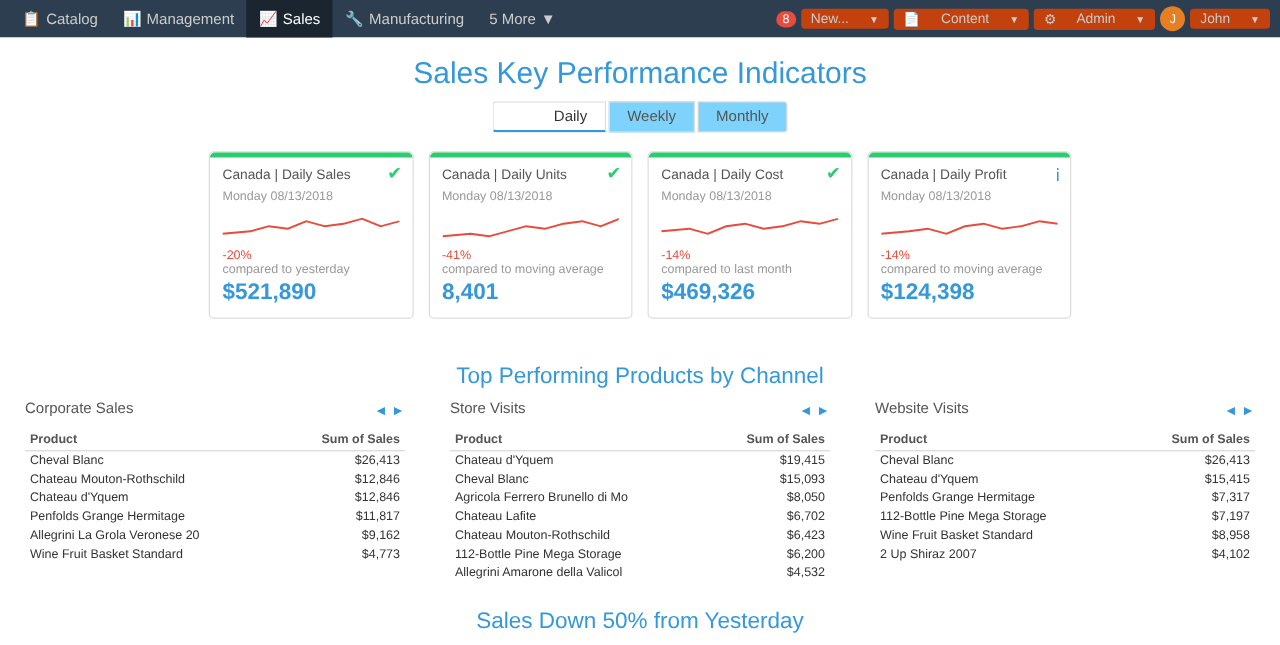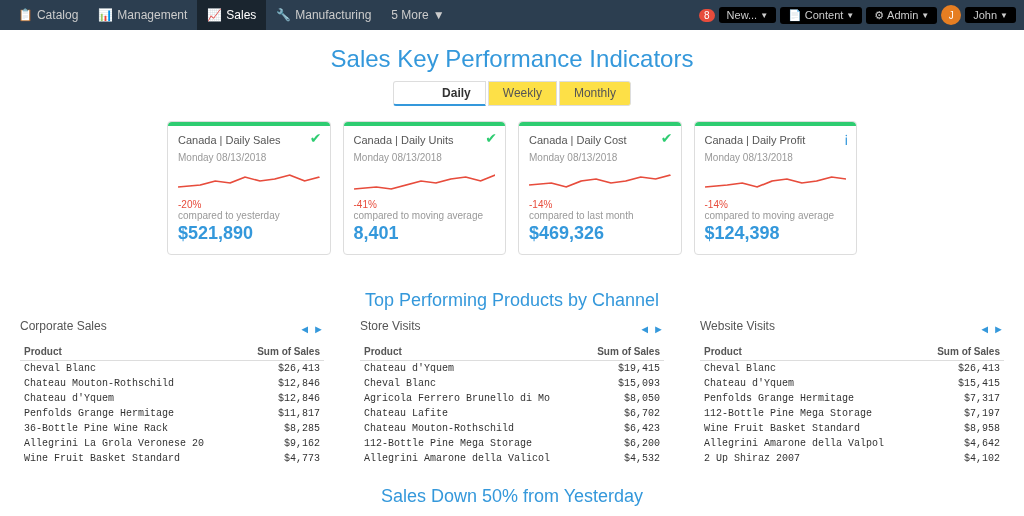--- a/index.html
+++ b/index.html
@@ -15,45 +15,45 @@
       cursor: pointer; color: #ccc; gap: 4px; font-size: 12px;
     }
     .nav-item.active { background: #1a252f; color: #fff; }
     .nav-spacer { flex: 1; }
     .nav-right { display: flex; align-items: center; gap: 4px; }
     .nav-badge {
       background: #e74c3c; color: #fff; border-radius: 10px;
       padding: 1px 5px; font-size: 10px;
     }
     .nav-btn {
-      background: #000000; color: #ccc; border: none; border-radius: 3px;
-      padding: 2px 8px; cursor: pointer; font-size: 11px; display: flex; align-items: center; gap: 3px;
+      background: #c2410c; color: #ccc; border: none; border-radius: 3px;
+      padding: 2px 8px; cursor: pointer; font-size: 11px; display: flex; align-items: center; gap: 16px;
     }
     .nav-btn .arrow { font-size: 8px; }
     .nav-avatar {
       width: 20px; height: 20px; background: #e67e22; border-radius: 50%;
       display: flex; align-items: center; justify-content: center; color: #fff; font-size: 10px;
     }
 
     
     .main-content { background: #fff; min-height: 486px; overflow-y: auto; }
 
     
     .section-title {
       text-align: center; color: #3498db; font-size: 24px; font-weight: normal;
       padding: 15px 0 8px;
     }
 
     
     .tabs { display: flex; justify-content: center; margin-bottom: 15px; gap: 2px; }
     .tab {
-      padding: 4px 14px; border: 1px solid #ddd; background: #fde047;
+      padding: 4px 14px; border: 1px solid #ddd; background: #7dd3fc;
       cursor: pointer; font-size: 12px; color: #555;
     }
-    .tab.active { background: #fff; border-bottom: 2px solid #3498db; color: #333; font-weight: bold; padding-left: 48px; }
+    .tab.active { background: #fff; border-bottom: 2px solid #3498db; color: #333; font-weight: normal; padding-left: 48px; }
     .tab:first-child { border-radius: 3px 0 0 3px; }
     .tab:last-child { border-radius: 0 3px 3px 0; }
 
     
     .kpi-container {
       display: flex; justify-content: center; gap: 12px;
       padding: 0 30px 20px; margin: 0 auto; max-width: 750px;
     }
     .kpi-card {
       border: 1px solid #ddd; border-radius: 4px; padding: 10px;
@@ -77,21 +77,21 @@
     .kpi-value { font-size: 18px; color: #3498db; font-weight: bold; margin-top: 2px; }
     .channel-tables { display: flex; gap: 36px; padding: 0 20px; }
     .channel-table { flex: 1; }
     .channel-table h3 { font-size: 12px; color: #555; margin-bottom: 6px; font-weight: normal; }
     .channel-header { display: flex; justify-content: space-between; align-items: center; margin-bottom: 4px; }
     .channel-pagination { color: #3498db; font-size: 11px; cursor: pointer; }
 
     table { width: 100%; border-collapse: collapse; font-size: 10px; }
     th { color: #555; text-align: left; padding: 3px 4px; border-bottom: 1px solid #ddd; font-weight: bold; }
     th.right, td.right { text-align: right; }
-    td { padding: 2px 4px; color: #333; font-family: Liberation Mono, monospace; }
+    td { padding: 2px 4px; color: #333; }
 
     
     .sparkline-svg { width: 100%; height: 28px; }
   </style>
 </head>
 <body>
 
 <nav class="top-nav">
   <div class="nav-item">
     <span>📋</span>
@@ -229,24 +229,20 @@
     </tr>
     <tr>
       <td>Chateau d'Yquem</td>
       <td class="right">$12,846</td>
     </tr>
     <tr>
       <td>Penfolds Grange Hermitage</td>
       <td class="right">$11,817</td>
     </tr>
     <tr>
-      <td>36-Bottle Pine Wine Rack</td>
-      <td class="right">$8,285</td>
-    </tr>
-    <tr>
       <td>Allegrini La Grola Veronese 20</td>
       <td class="right">$9,162</td>
     </tr>
     <tr>
       <td>Wine Fruit Basket Standard</td>
       <td class="right">$4,773</td>
     </tr>
           </tbody>
     </table>
   </div>
@@ -321,24 +317,20 @@
     </tr>
     <tr>
       <td>112-Bottle Pine Mega Storage</td>
       <td class="right">$7,197</td>
     </tr>
     <tr>
       <td>Wine Fruit Basket Standard</td>
       <td class="right">$8,958</td>
     </tr>
     <tr>
-      <td>Allegrini Amarone della Valpol</td>
-      <td class="right">$4,642</td>
-    </tr>
-    <tr>
       <td>2 Up Shiraz 2007</td>
       <td class="right">$4,102</td>
     </tr>
           </tbody>
     </table>
   </div>
     </div>
 
   <h2 class="section-title" style="font-size:18px; padding-top:20px;">Sales Down 50% from Yesterday</h2>
 

